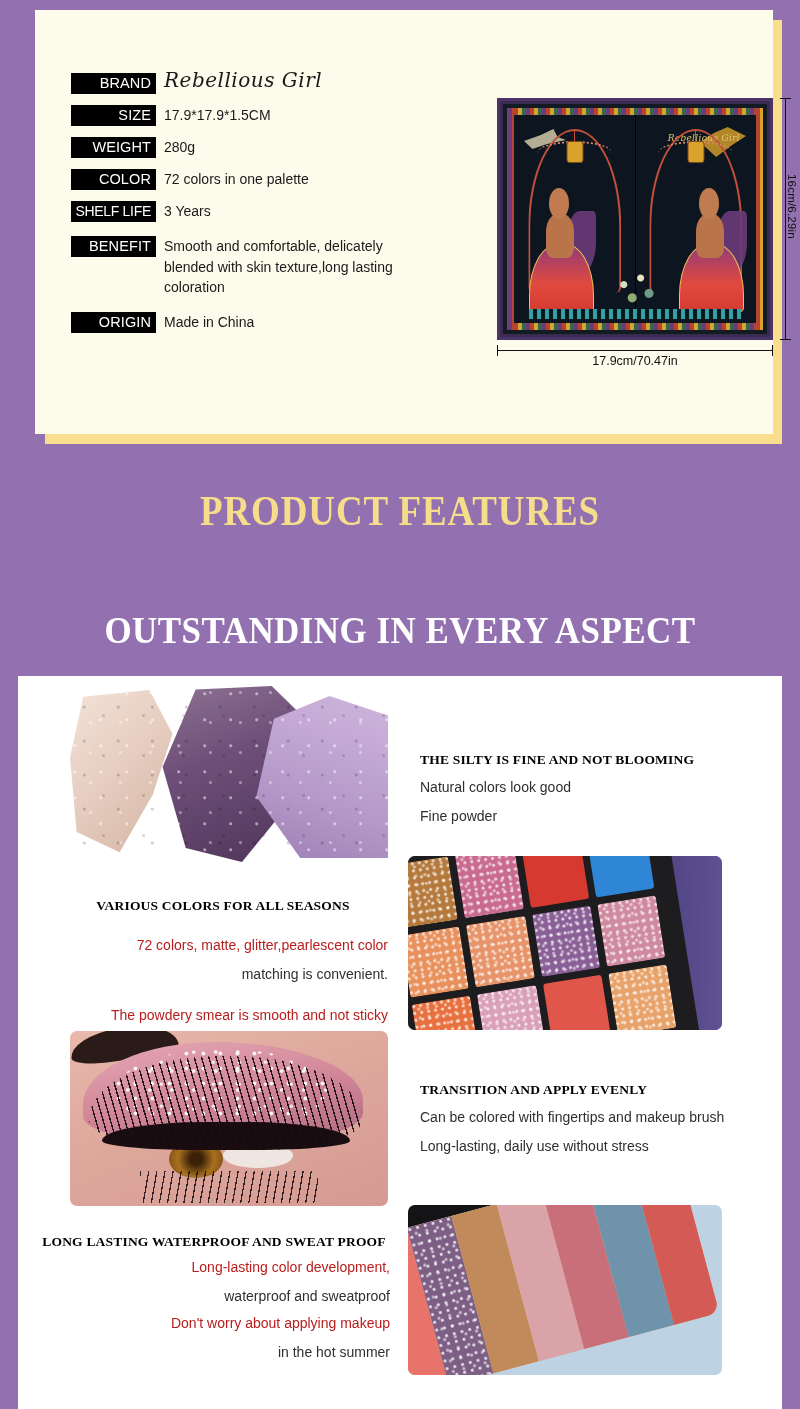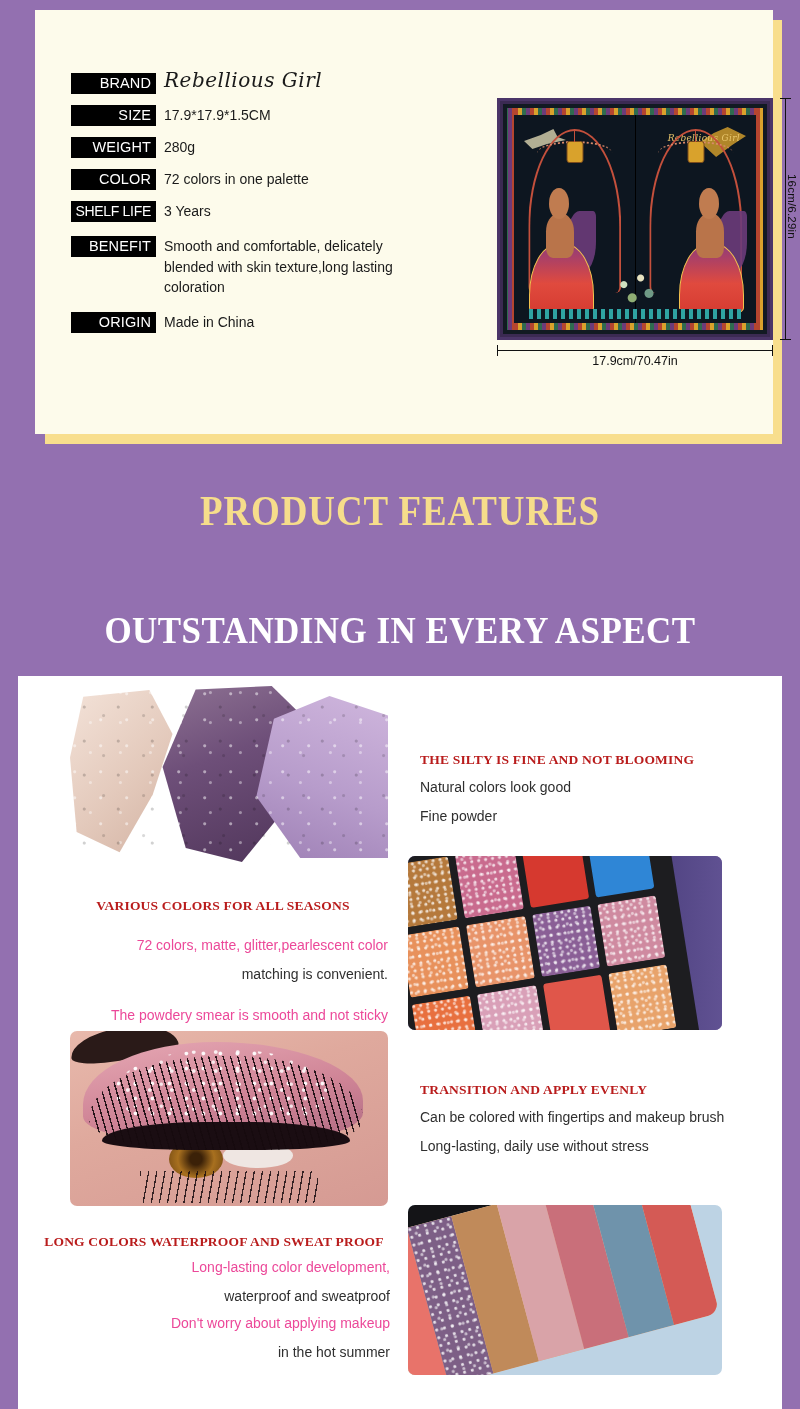--- a/index.html
+++ b/index.html
@@ -299,26 +299,26 @@
     background-image:
       radial-gradient(circle at 30% 30%,rgba(255,255,255,.8) 1px,transparent 2px),
       radial-gradient(circle at 70% 70%,rgba(255,255,255,.6) 1px,transparent 2px);
     background-size:8px 8px,11px 11px;
   }
 
   
   .ftext{position:absolute;}
   .ftitle{
     font-family:"Liberation Serif",serif;font-weight:700;
-    font-size:13.5px;color:#b91c1c;letter-spacing:.2px;
+    font-size:13.5px;color:#000000;letter-spacing:.2px;
   }
   .fline{
     font-size:14px;color:#2f2f2f;line-height:19px;margin-top:10px;
   }
-  .fpara{margin-top:14px;font-size:14px;color:#ec4899;line-height:19px;}
+  .fpara{margin-top:14px;font-size:14px;color:#b91c1c;line-height:19px;}
 
   .t-silty{left:402px;top:76px;width:330px;}
   .t-silty .fline:first-of-type{margin-top:13px;}
 
   .t-colors{left:40px;top:222px;width:330px;text-align:right;}
   .t-colors .ftitle{display:block;text-align:center;}
   .t-colors .fpara{margin-top:22px;}
 
   .t-transition{left:402px;top:406px;width:340px;}
   .t-transition .fline:first-of-type{margin-top:13px;}
@@ -475,21 +475,21 @@
     <div class="lower-lash"></div>
   </div>
 
   <div class="ftext t-transition">
     <div class="ftitle">TRANSITION AND APPLY EVENLY</div>
     <div class="fline">Can be colored with fingertips and makeup brush</div>
     <div class="fline">Long-lasting, daily use without stress</div>
   </div>
 
   <div class="ftext t-long">
-    <div class="ftitle">LONG COLORS WATERPROOF AND SWEAT PROOF</div>
+    <div class="ftitle">LONG LASTING WATERPROOF AND SWEAT PROOF</div>
     <div class="fpara">Long-lasting color development,</div>
     <div class="fline">waterproof and sweatproof</div>
     <div class="fpara">Don't worry about applying makeup</div>
     <div class="fline">in the hot summer</div>
   </div>
 
   <div class="fimg img-swatch">
     <div class="sw-bg"></div>
     <div class="sw-dark"></div>
     <div class="sw-arm">

